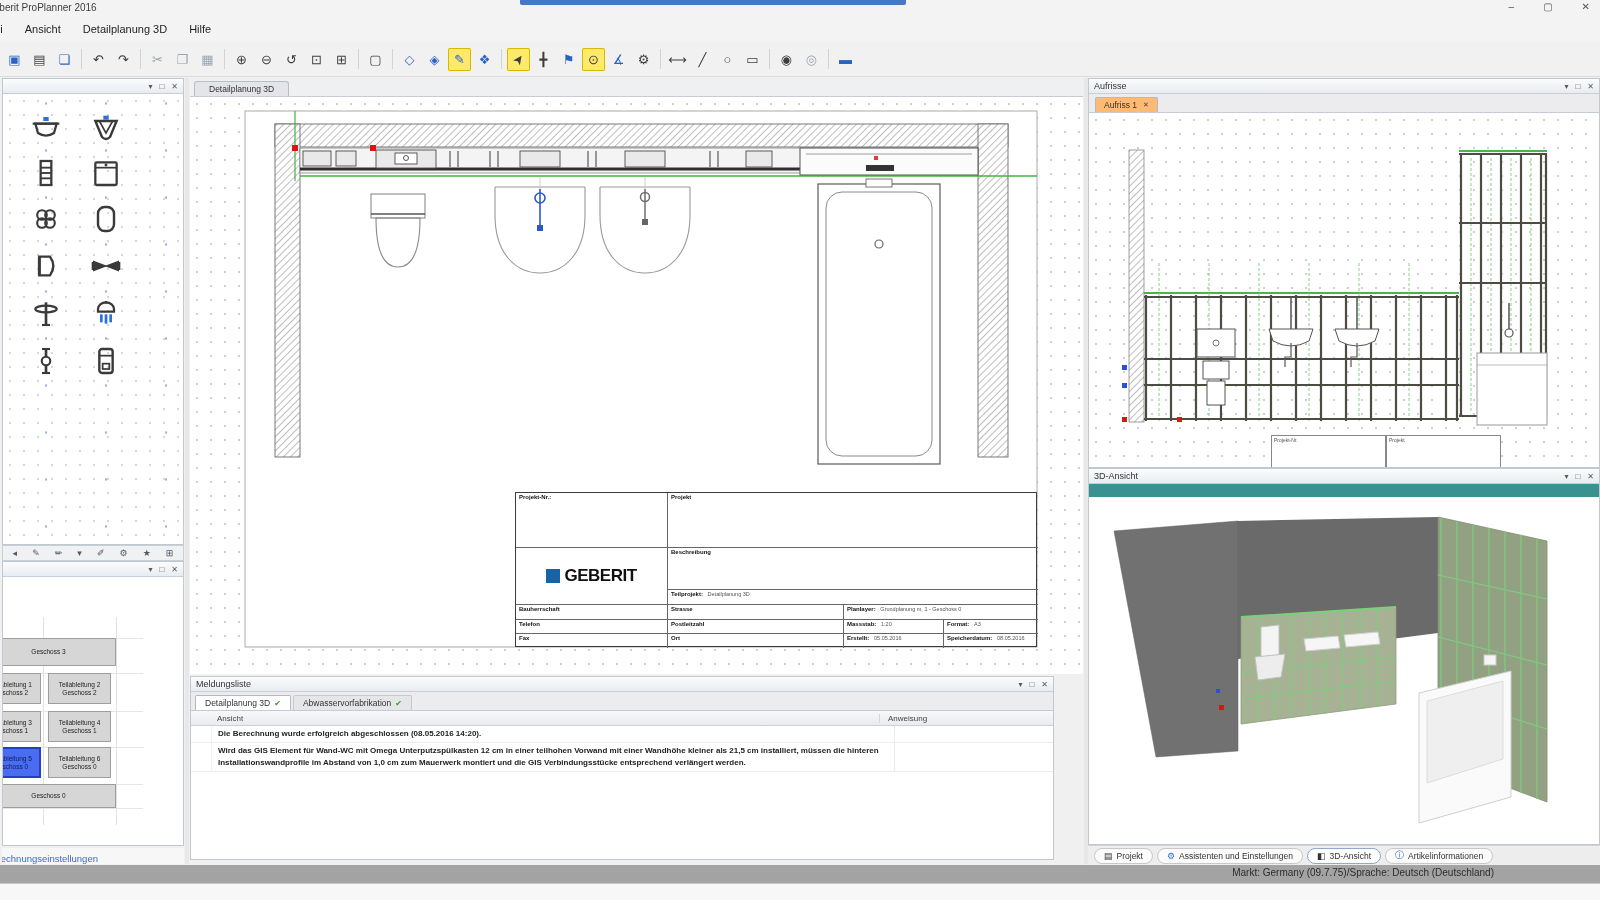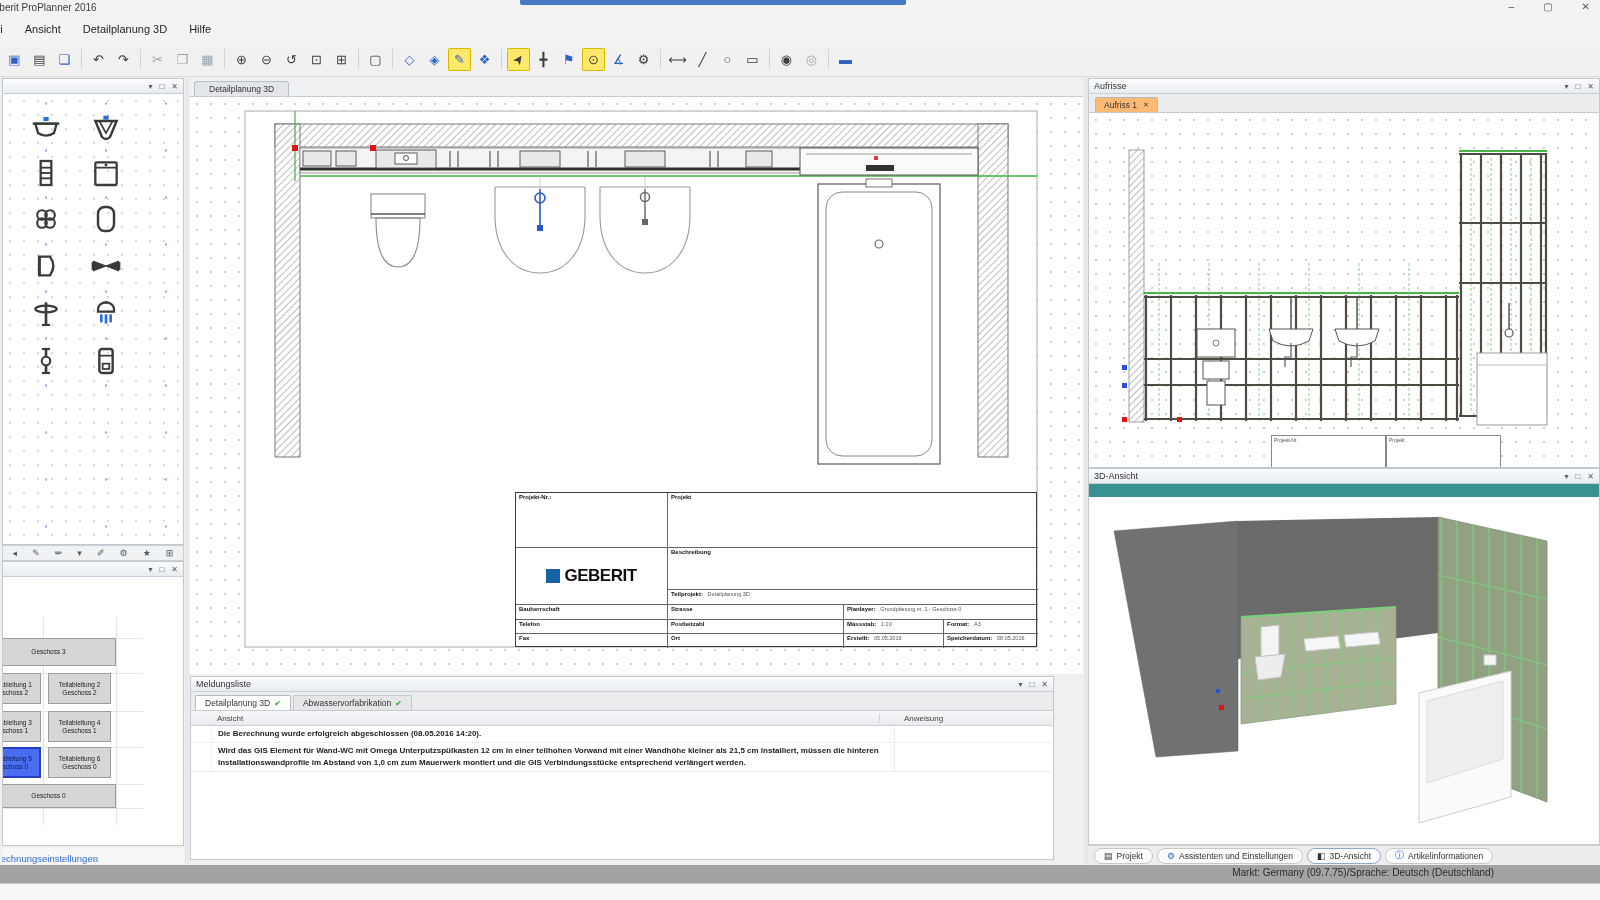--- a/index.html
+++ b/index.html
@@ -74,21 +74,21 @@
   #geberit-word{font-size:17px;font-weight:bold;letter-spacing:-0.5px;color:#101010;}
   
   #meld-tabs{display:flex;align-items:flex-end;height:18px;background:#ececee;border-bottom:1px solid #c6cbd1;padding-left:4px;}
   .meld-tab{display:flex;align-items:center;gap:4px;font-size:8.5px;color:#333;padding:2px 9px;
             border:1px solid #c5c8cc;border-bottom:none;border-radius:2px 2px 0 0;background:#e4e6e8;margin-right:2px;}
   .meld-tab.active{background:#fff;border-color:#b5bac0;}
   .meld-check{color:#2da12d;font-size:8px;}
   #meld-colhead{display:flex;height:14px;background:linear-gradient(#f7f8fa,#e9ebee);border-bottom:1px solid #cdd1d6;
                 font-size:8px;color:#444;align-items:center;}
   #meld-colhead .c1{width:688px;padding-left:26px;box-sizing:border-box;}
-  #meld-colhead .c2{flex:1;border-left:1px solid #d4d7db;padding-left:24px;}
+  #meld-colhead .c2{flex:1;border-left:1px solid #d4d7db;padding-left:8px;}
   .mrow{display:flex;border-bottom:1px solid #ededef;font-size:8px;color:#222;}
   .mrow .gut{width:20px;border-right:1px solid #f1f1f3;}
   .mrow .mtext{width:668px;padding:2px 8px 2px 6px;line-height:1.5;box-sizing:content-box;font-weight:bold;}
   .mrow .atext{flex:1;border-left:1px solid #ededef;}
   
   #aufrisse-tabstrip{position:absolute;left:0;top:15px;right:0;height:19px;background:#ececee;
        border-bottom:1px solid #c6cbd1;display:flex;align-items:flex-end;padding-left:6px;box-sizing:border-box;}
   .auf-tab{display:flex;align-items:center;gap:6px;background:#fdba74;border:1px solid #b5bac0;border-bottom:none;
            border-radius:2px 2px 0 0;font-size:8.5px;color:#333;padding:2px 8px;}
   .auf-close{font-size:7px;color:#444;}

